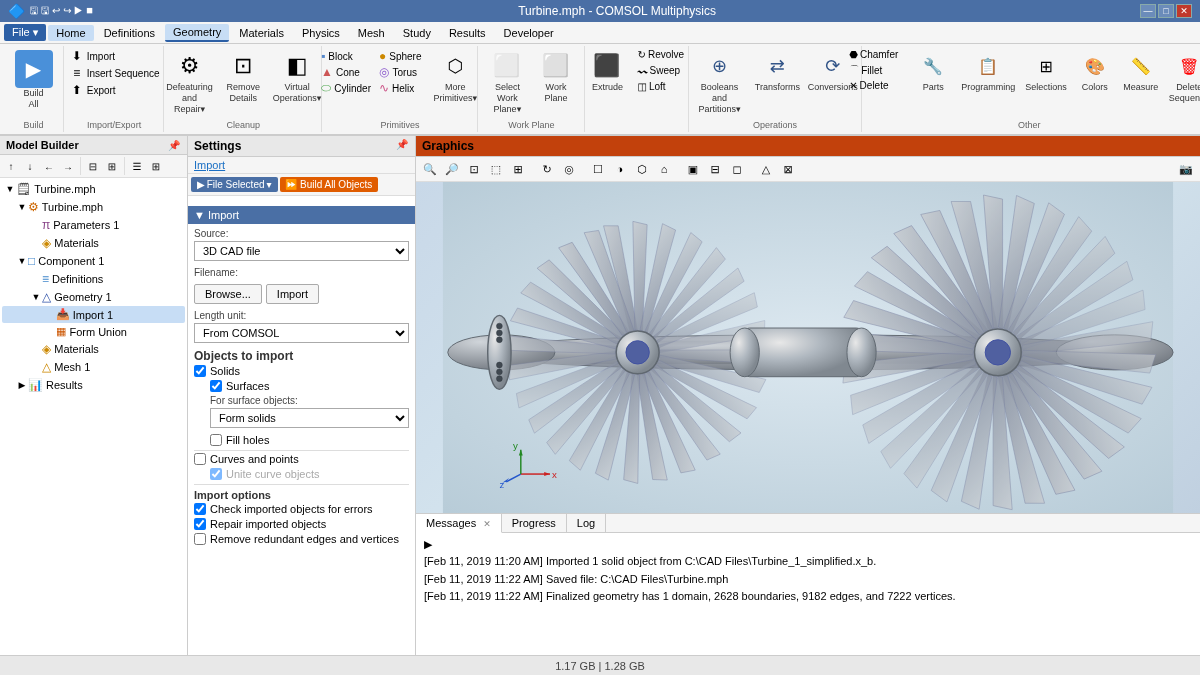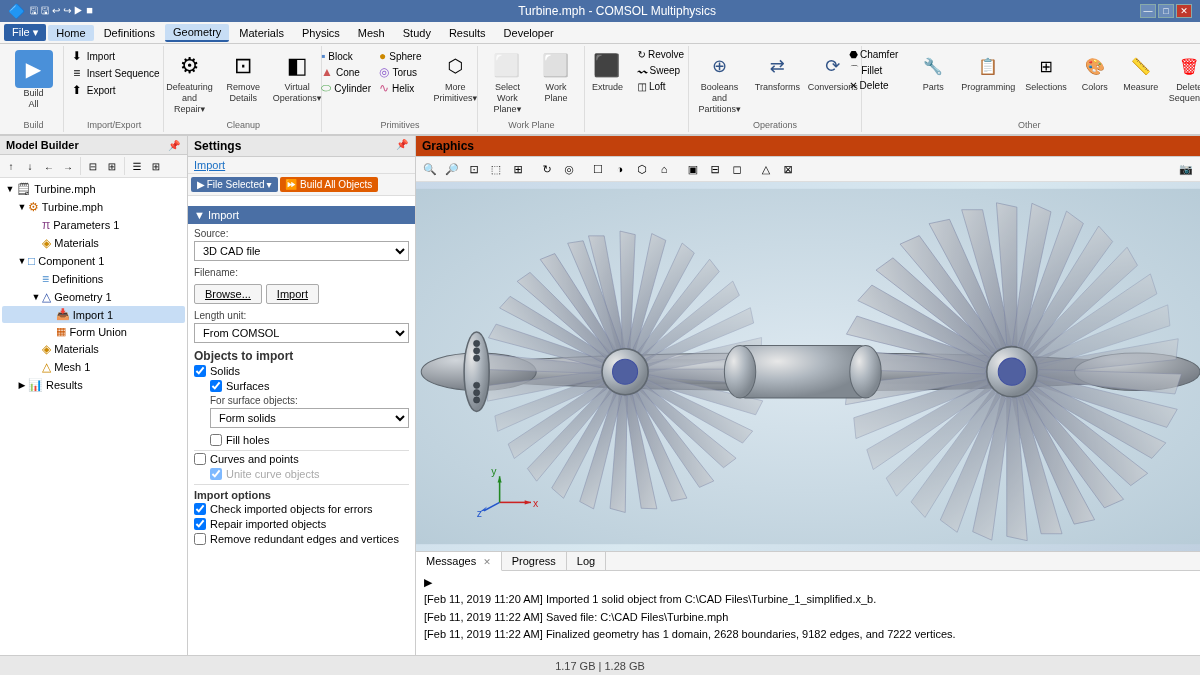--- a/index.html
+++ b/index.html
@@ -50,32 +50,32 @@
     .settings-header { background: #e8e8e8; padding: 3px 6px; font-weight: bold; font-size: 12px; border-bottom: 1px solid #ccc; display: flex; justify-content: space-between; }
     .settings-toolbar { display: flex; gap: 2px; padding: 3px; border-bottom: 1px solid #ddd; background: #f5f5f5; align-items: center; }
     .build-selected-btn { background: #4a6fa5; color: white; padding: 2px 6px; font-size: 10px; cursor: pointer; border-radius: 2px; display: flex; align-items: center; gap: 2px; }
     .build-all-btn { background: #e05c00; color: white; padding: 2px 6px; font-size: 10px; cursor: pointer; border-radius: 2px; display: flex; align-items: center; gap: 2px; }
     .settings-content { flex: 1; overflow-y: auto; padding: 6px; }
     .settings-section { background: #4a6fa5; color: white; padding: 3px 6px; font-size: 11px; margin: 4px -6px; cursor: pointer; display: flex; align-items: center; gap: 4px; }
     .settings-row { margin-bottom: 6px; }
     .settings-label { font-size: 10px; color: #444; margin-bottom: 2px; }
     .settings-input { width: 100%; padding: 2px 4px; border: 1px solid #aaa; font-size: 11px; background: white; }
     .settings-select { width: 100%; padding: 2px 4px; border: 1px solid #aaa; font-size: 11px; background: white; cursor: pointer; }
-    .settings-btn { padding: 3px 10px; border: 1px solid #aaa; background: #f5f5f5; cursor: pointer; font-size: 11px; border-radius: 2px; text-decoration: underline; }
+    .settings-btn { padding: 3px 10px; border: 1px solid #aaa; background: #f5f5f5; cursor: pointer; font-size: 11px; border-radius: 2px; }
     .settings-checkbox-row { display: flex; align-items: center; gap: 4px; margin-bottom: 3px; font-size: 11px; }
     .settings-checkbox-row input[type=checkbox] { width: 12px; height: 12px; }
     .indent-group { padding-left: 16px; }
 
     
     .graphics-area { flex: 1; background: white; display: flex; flex-direction: column; }
     .graphics-header { background: #c2410c; padding: 3px 6px; font-weight: bold; font-size: 12px; border-bottom: 1px solid #ccc; }
     .graphics-toolbar { display: flex; gap: 2px; padding: 2px 4px; border-bottom: 1px solid #ddd; background: #f5f5f5; align-items: center; }
     .graphics-toolbar-btn { width: 20px; height: 20px; display: flex; align-items: center; justify-content: center; cursor: pointer; border-radius: 2px; font-size: 11px; border: 1px solid transparent; }
     .graphics-viewport { flex: 1; background: linear-gradient(135deg, #c8d8e8 0%, #d8e8f0 50%, #c0d0e0 100%); position: relative; overflow: hidden; }
-    .graphics-bottom { height: 104px; border-top: 1px solid #ccc; display: flex; flex-direction: column; }
+    .graphics-bottom { height: 142px; border-top: 1px solid #ccc; display: flex; flex-direction: column; }
     .bottom-tabs { display: flex; border-bottom: 1px solid #ccc; background: #f5f5f5; }
     .bottom-tab { padding: 3px 10px; font-size: 11px; cursor: pointer; border-right: 1px solid #ccc; }
     .bottom-tab.active { background: white; border-bottom: 1px solid white; margin-bottom: -1px; }
     .bottom-tab .close-x { margin-left: 4px; color: #888; font-size: 9px; }
     .messages-area { flex: 1; overflow-y: auto; padding: 4px 8px; font-size: 11px; background: white; }
     .messages-area p { margin-bottom: 2px; line-height: 1.4; }
 
     
     .status-bar { background: #e8e8e8; border-top: 1px solid #ccc; height: 20px; display: flex; align-items: center; justify-content: center; font-size: 11px; color: #444; }
 

